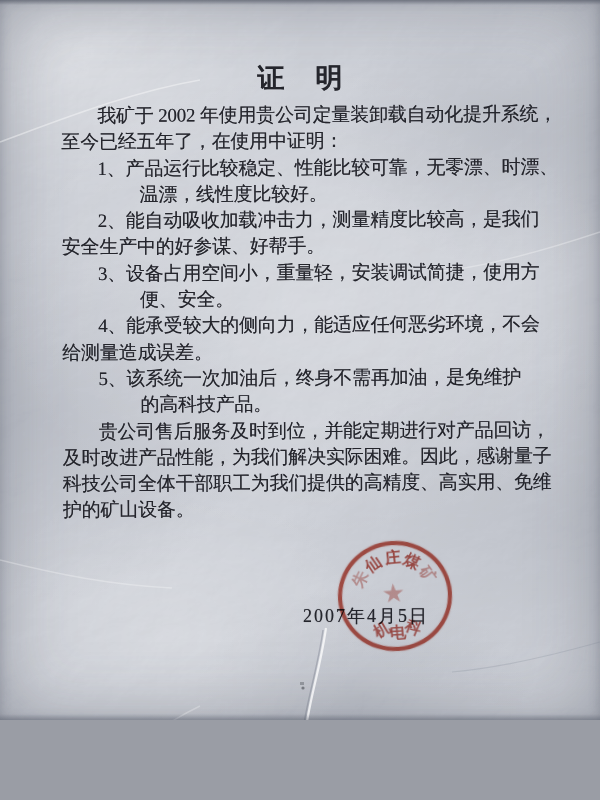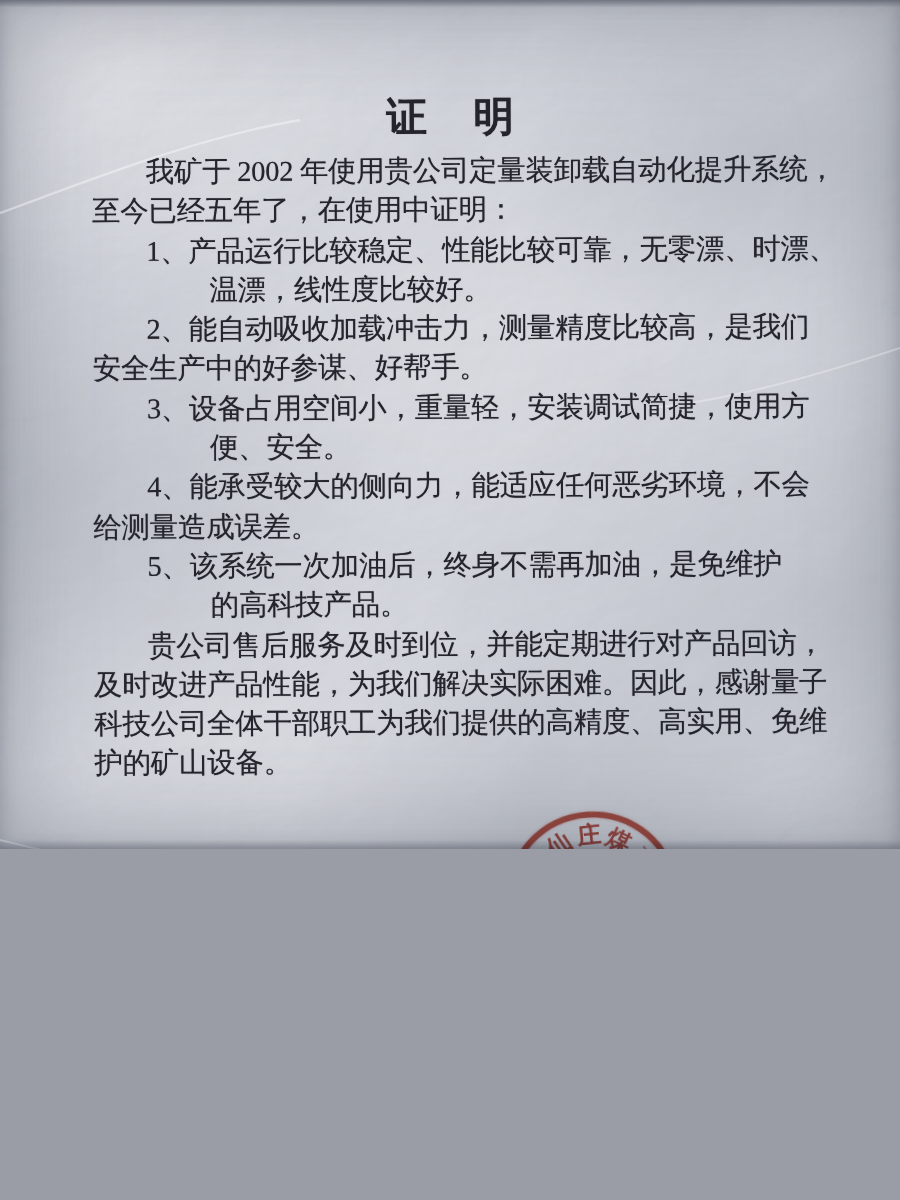--- a/index.html
+++ b/index.html
@@ -1,17 +1,17 @@
 <!DOCTYPE html>
 <html><head>
 <meta charset="utf-8">
 <style>
   html,body{margin:0;padding:0;background:#9a9da5;}
   .photo{
-    position:relative;width:600px;height:566px;overflow:hidden;
+    position:relative;width:600px;height:720px;overflow:hidden;
     background-color:#d0d3da;
     background-image:
       radial-gradient(ellipse 320px 210px at 14% 7%, rgba(255,255,255,.30), transparent 70%),
       radial-gradient(ellipse 260px 190px at 86% 18%, rgba(116,122,136,.20), transparent 72%),
       radial-gradient(ellipse 420px 320px at 52% 42%, rgba(255,255,255,.20), transparent 75%),
       radial-gradient(ellipse 300px 260px at 8% 58%, rgba(108,114,130,.17), transparent 70%),
       radial-gradient(ellipse 360px 260px at 92% 72%, rgba(120,126,140,.17), transparent 75%),
       radial-gradient(ellipse 280px 220px at 28% 88%, rgba(255,255,255,.22), transparent 70%),
       radial-gradient(ellipse 240px 160px at 60% 97%, rgba(112,118,132,.15), transparent 70%);
     box-shadow: inset 0 0 70px rgba(66,72,86,.38), inset 0 0 12px rgba(66,72,86,.28);

